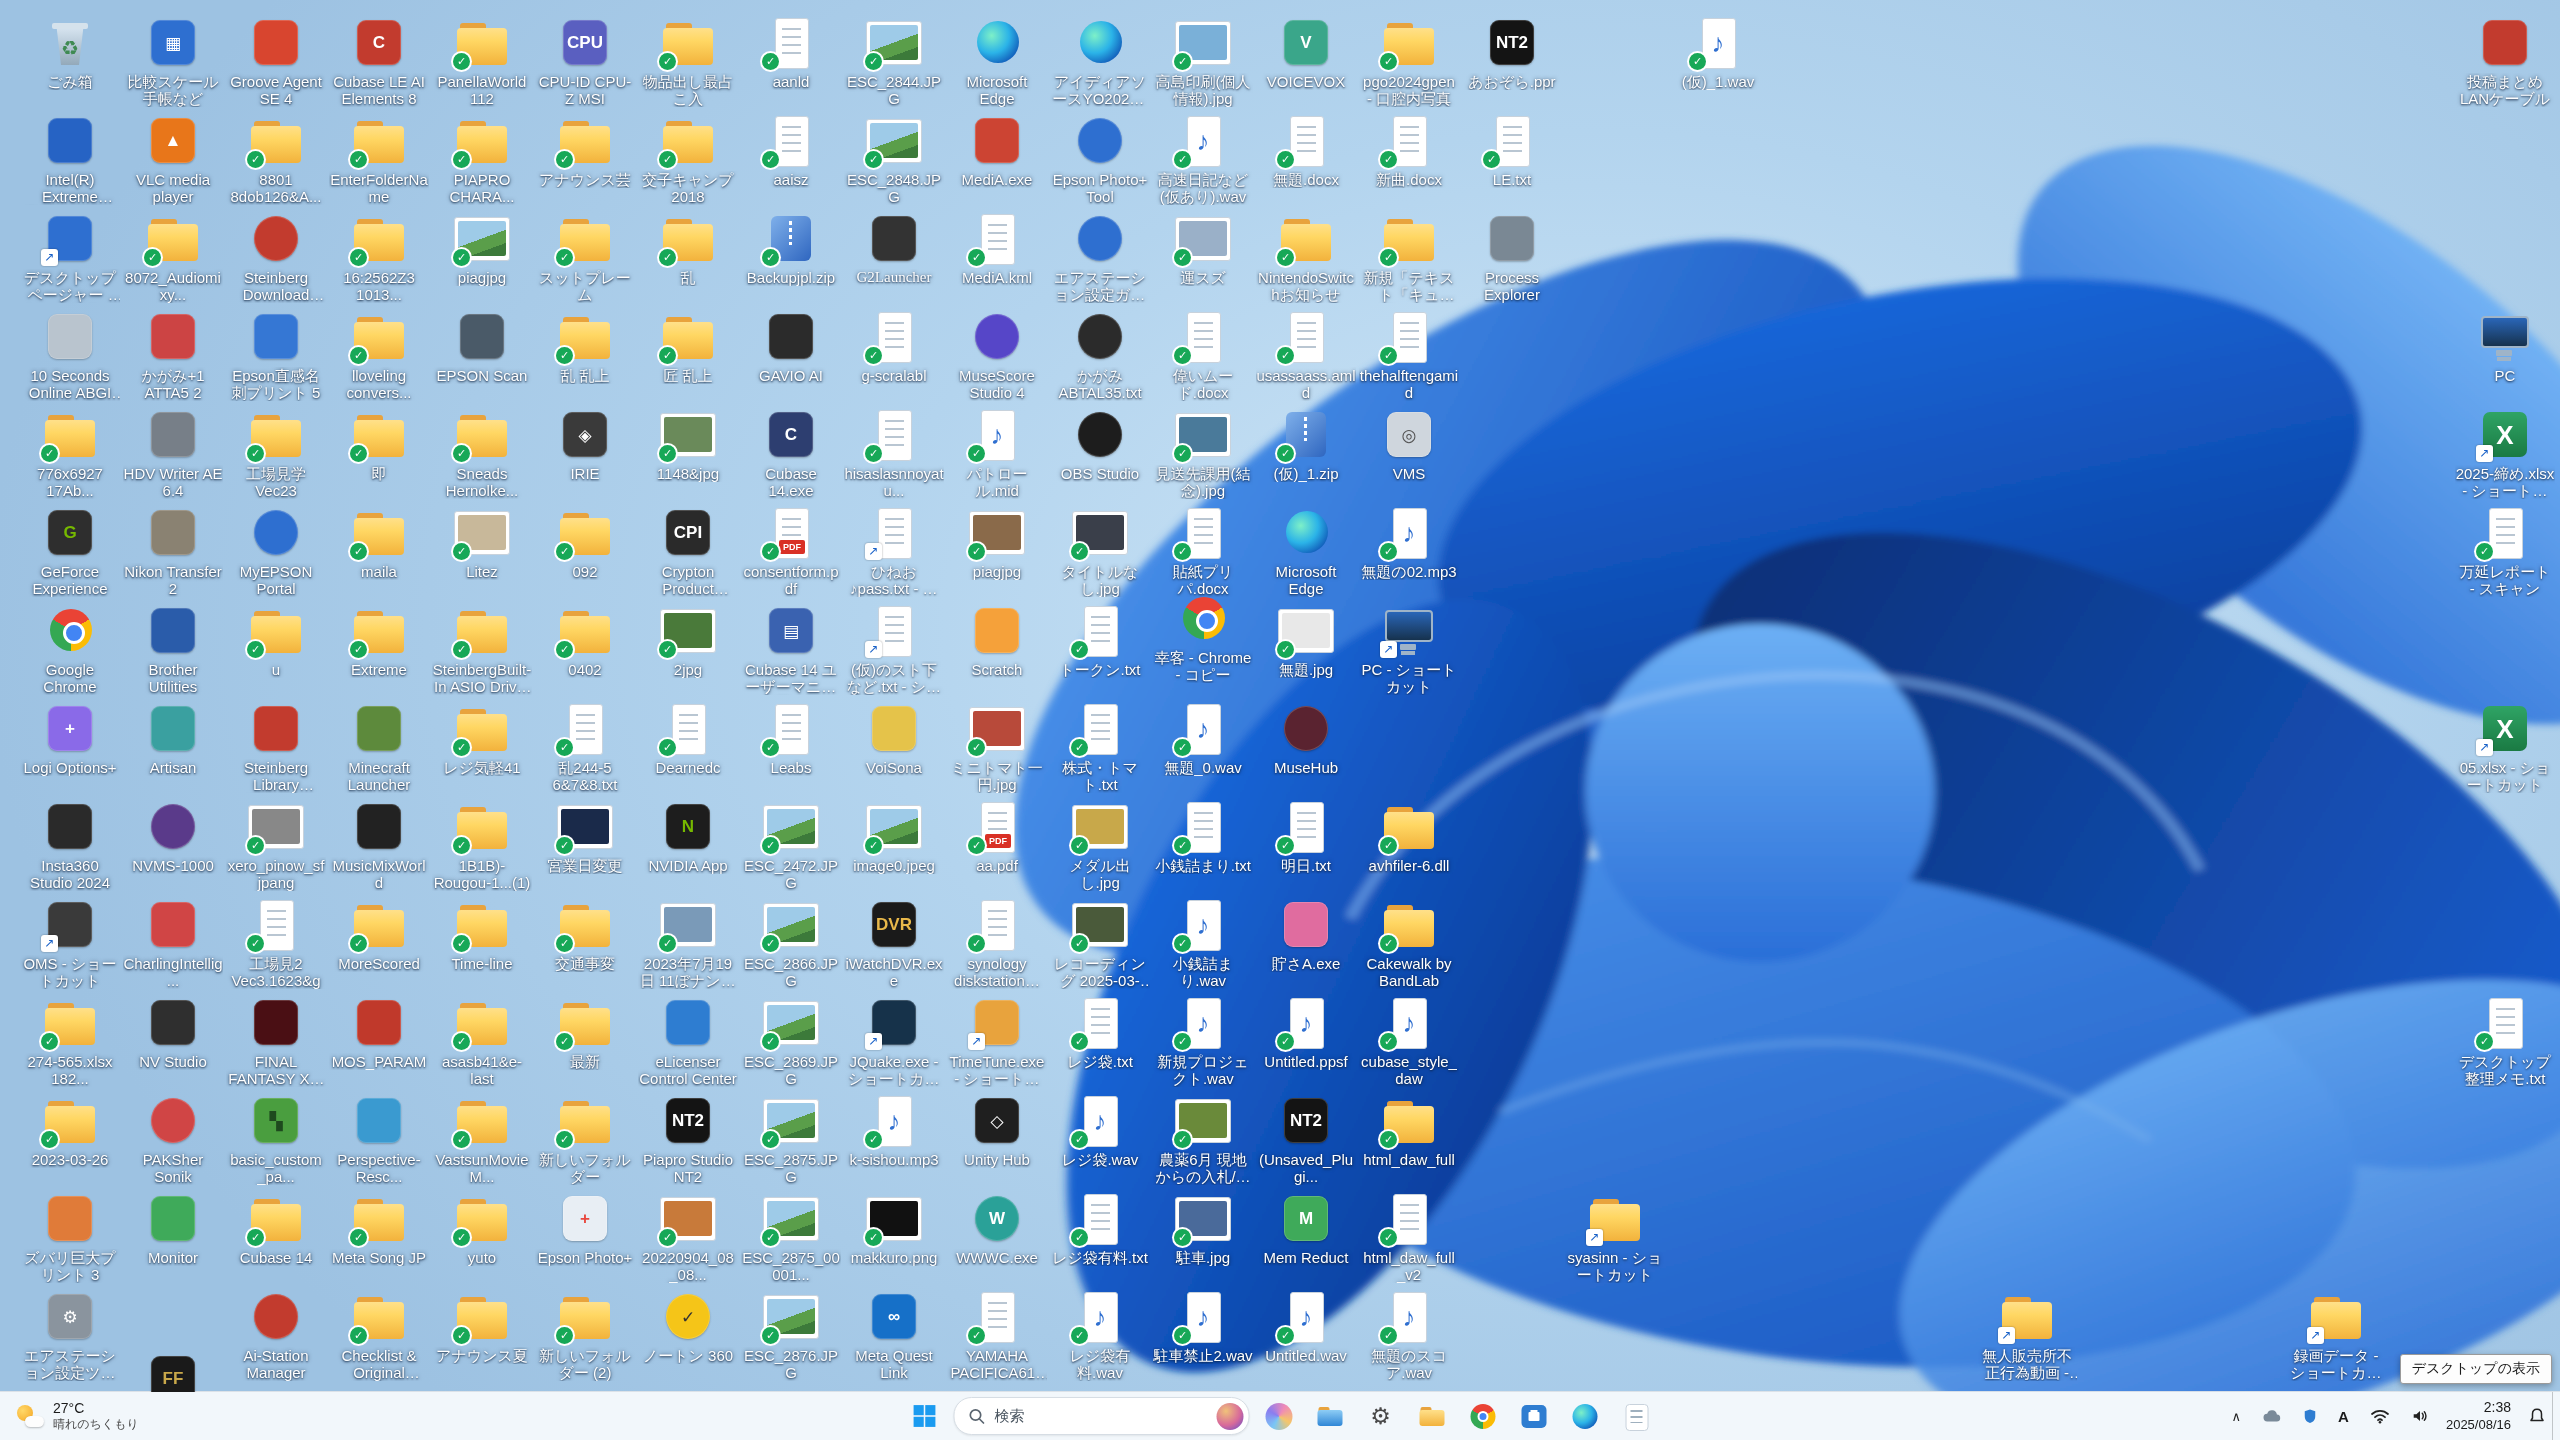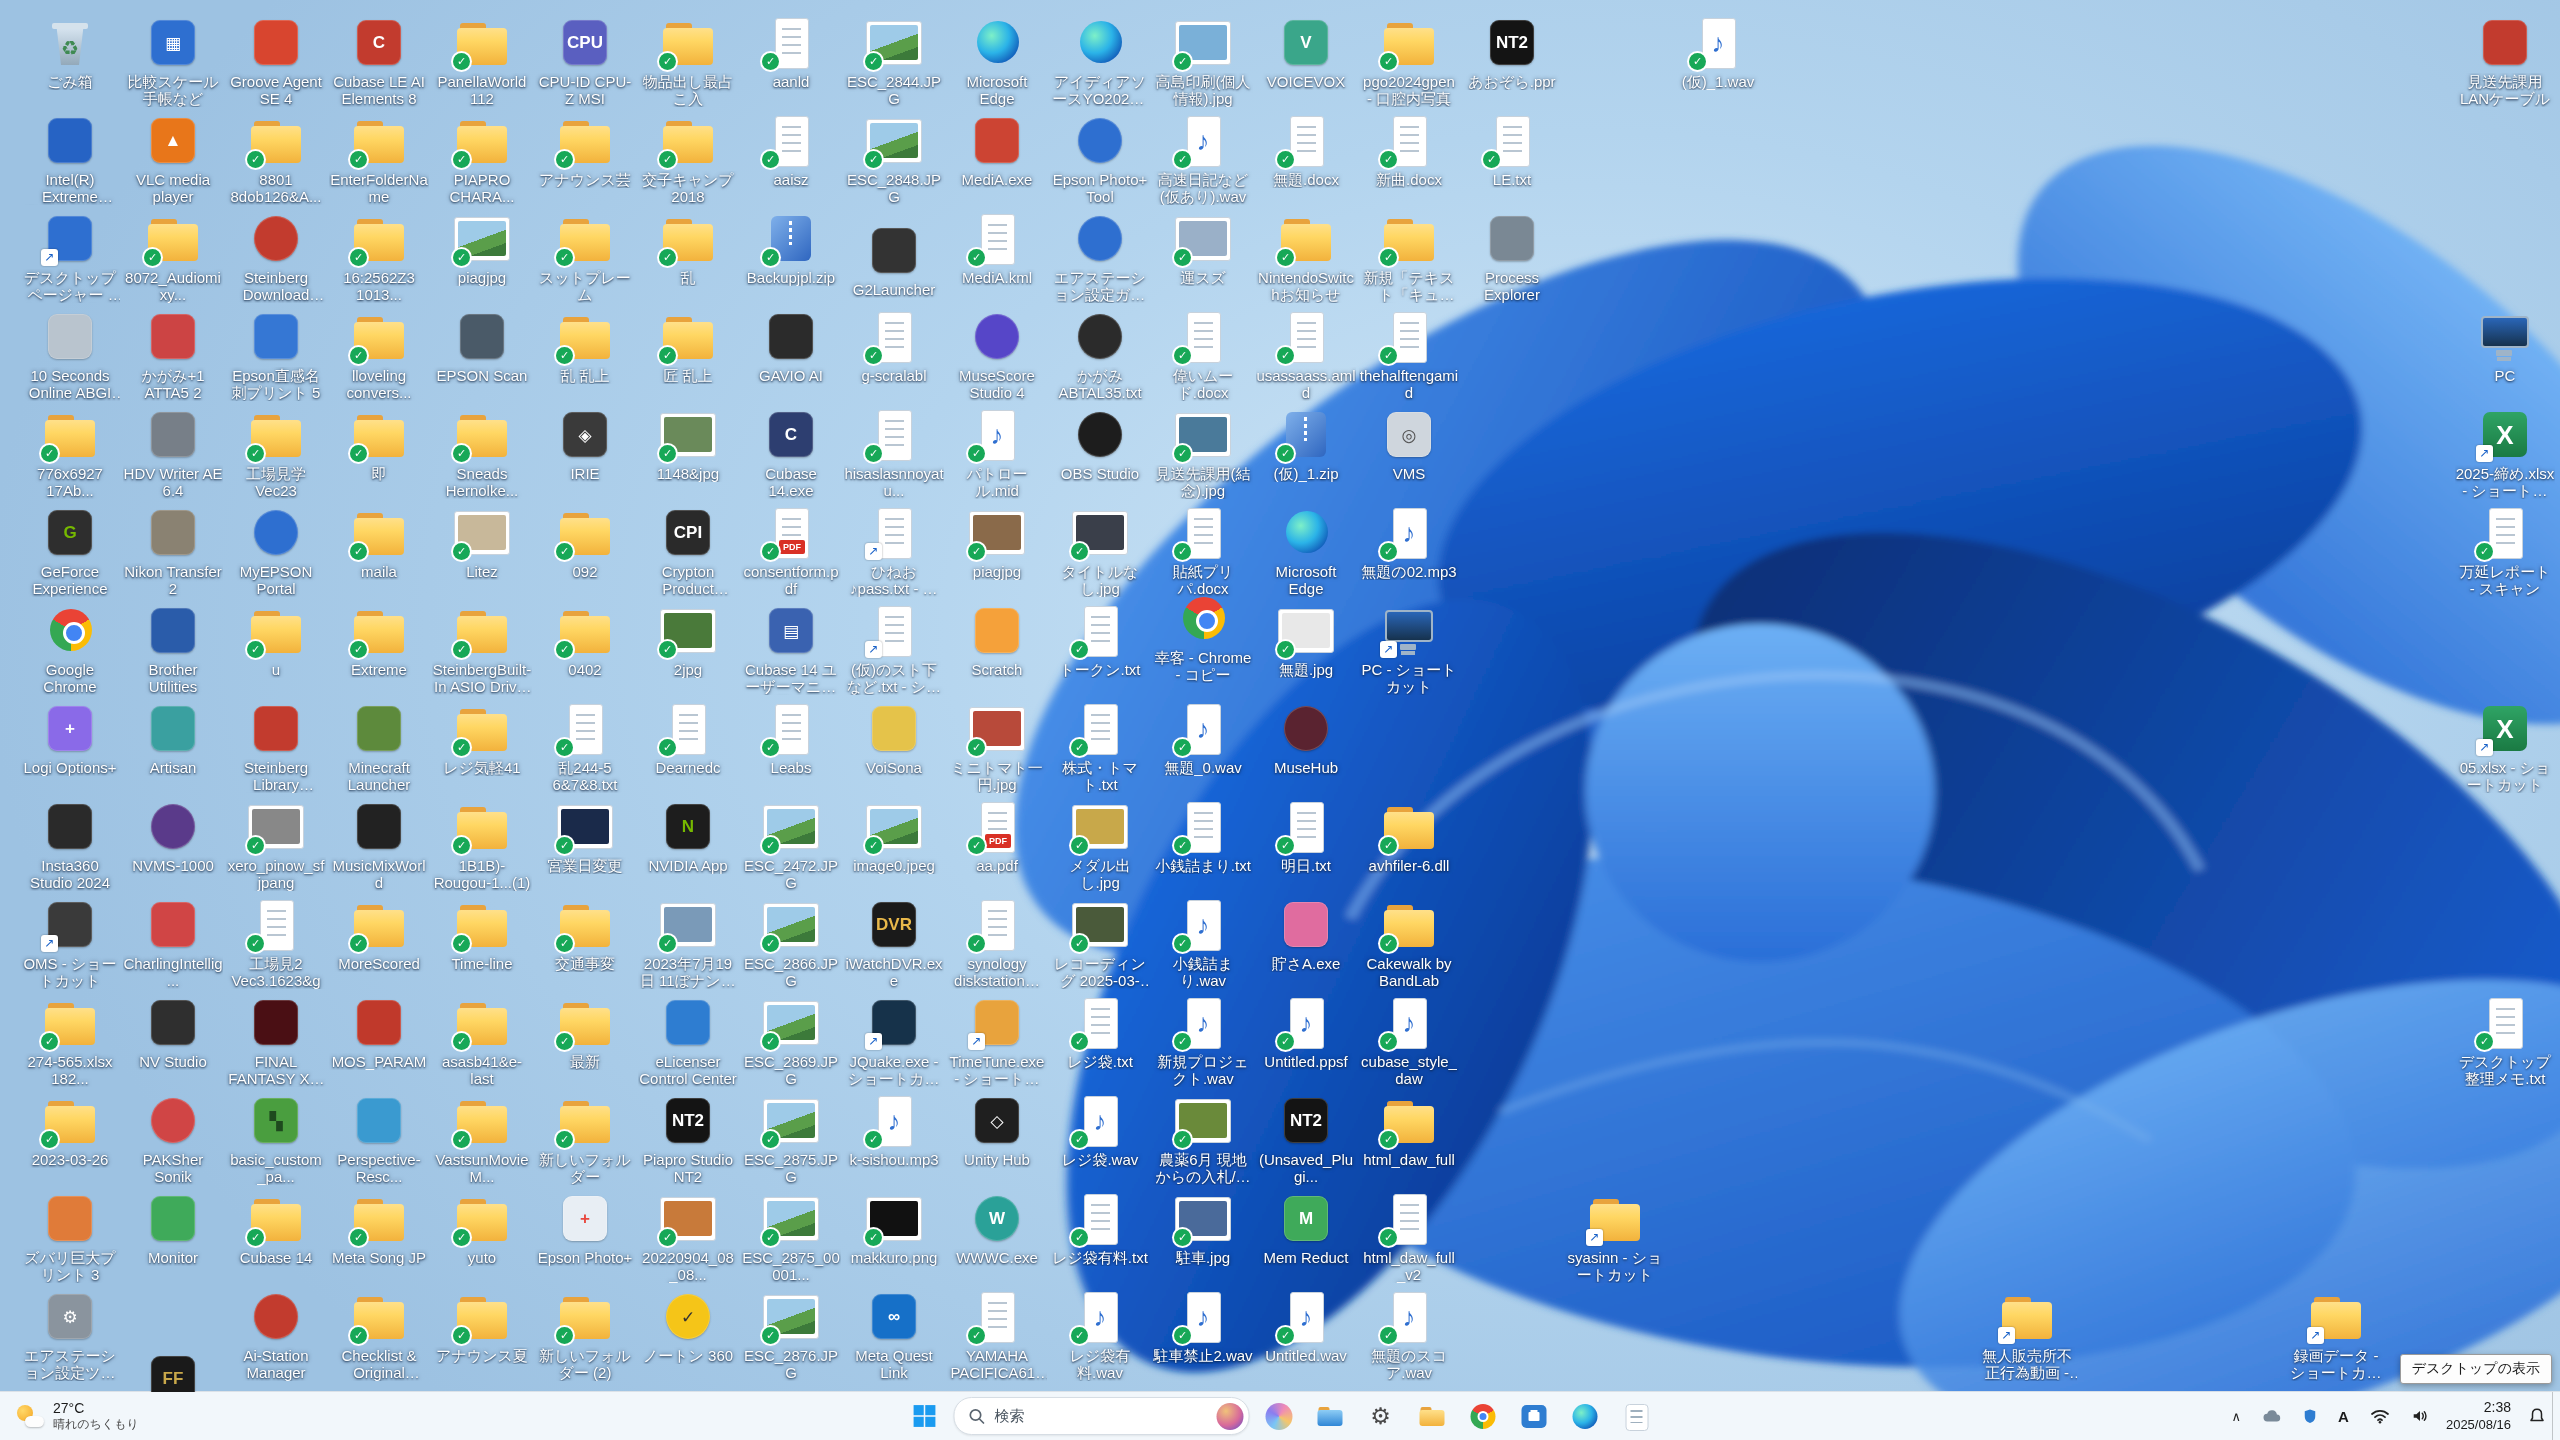--- a/index.html
+++ b/index.html
@@ -251,21 +251,21 @@
       </div>
       <div class="desktop-icon" style="left: 1668px; top: 16px;">
         <div class="art t-music">
           <span class="glyph">♪</span>
           <span class="badge">✓</span>
         </div>
         <div class="lbl">(仮)_1.wav</div>
       </div>
       <div class="desktop-icon" style="left: 2455px; top: 16px;">
         <div class="art t-app" style="--k: #c23b2e;"></div>
-        <div class="lbl">見送先課用 LANケーブル</div>
+        <div class="lbl">投稿まとめ LANケーブル</div>
       </div>
       <div class="desktop-icon" style="left: 20px; top: 114px;">
         <div class="art t-app" style="--k: #2663c4;"></div>
         <div class="lbl">Intel(R) Extreme Tuning Utility</div>
       </div>
       <div class="desktop-icon" style="left: 123px; top: 114px;">
         <div class="art t-app" style="--k: #e8761a;">
           <span class="glyph">▲</span>
         </div>
         <div class="lbl">VLC media player</div>
@@ -384,21 +384,21 @@
           <span class="badge">✓</span>
         </div>
         <div class="lbl">乱</div>
       </div>
       <div class="desktop-icon" style="left: 741px; top: 212px;">
         <div class="art t-zip">
           <span class="badge">✓</span>
         </div>
         <div class="lbl">Backupjpl.zip</div>
       </div>
-      <div class="desktop-icon" style="left: 844px; top: 224px;">
+      <div class="desktop-icon" style="left: 844px; top: 212px; font-family: Liberation Serif, serif;">
         <div class="art t-app" style="--k: #333333;"></div>
         <div class="lbl">G2Launcher</div>
       </div>
       <div class="desktop-icon" style="left: 947px; top: 212px;">
         <div class="art t-doc">
           <span class="badge">✓</span>
         </div>
         <div class="lbl">MediA.kml</div>
       </div>
       <div class="desktop-icon" style="left: 1050px; top: 212px;">

